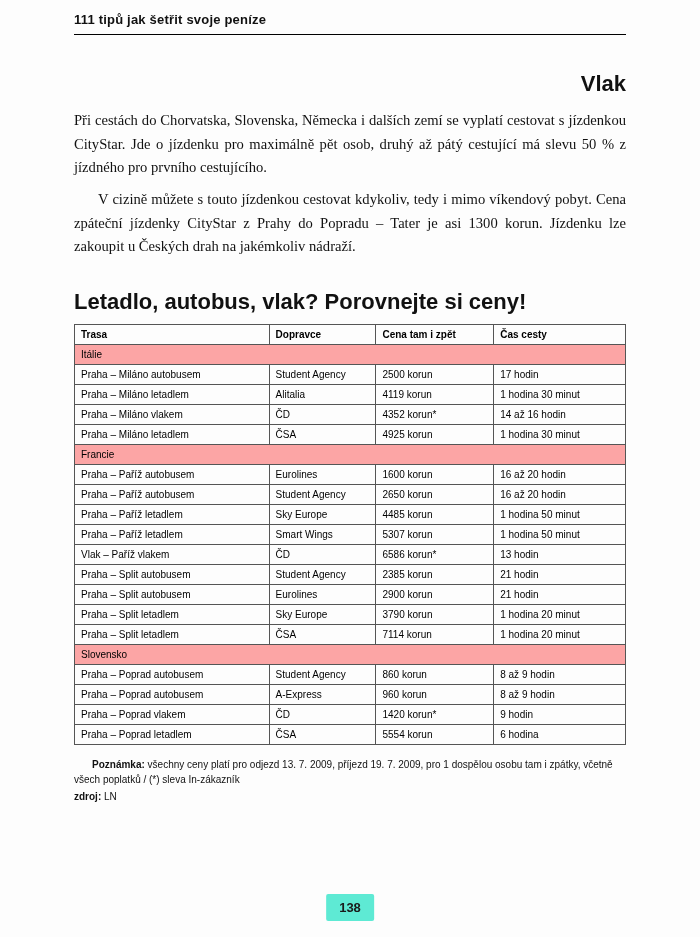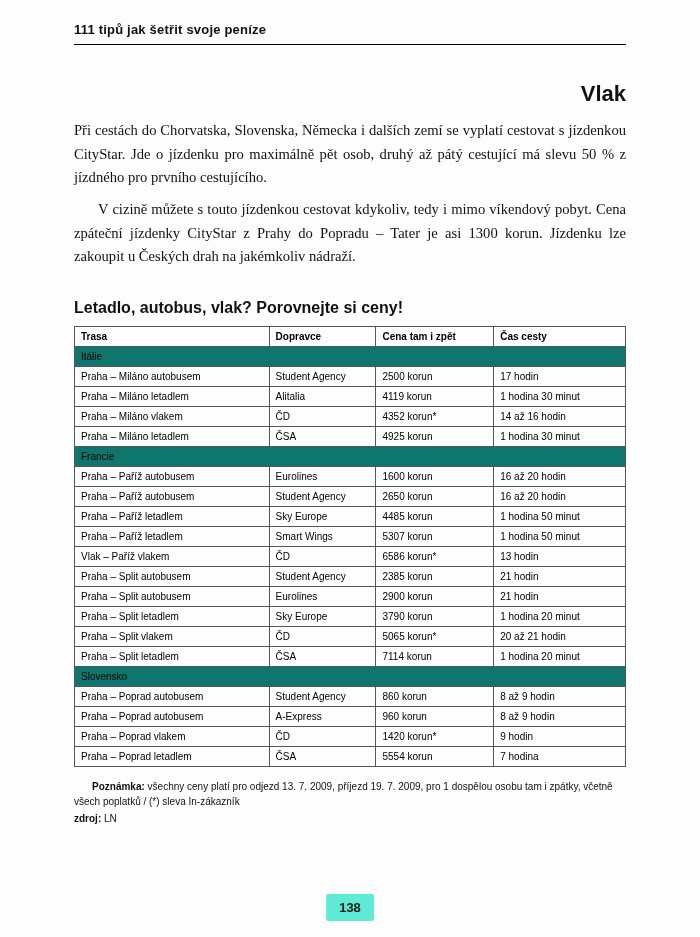--- a/index.html
+++ b/index.html
@@ -4,46 +4,46 @@
 <style>
   html,body{margin:0;padding:0;background:#f5f5f5;}
   .page{
     width:700px;height:937px;background:#fdfdfd;position:relative;
     font-family:"Liberation Serif",serif;color:#111;margin:0 auto;
     box-sizing:border-box;
   }
   .content{padding:0 74px;}
   .running-header{
     font-family:"Liberation Sans",sans-serif;font-weight:bold;font-size:13px;
-    padding-top:22px;letter-spacing:.2px;
+    padding-top:12px;letter-spacing:.2px;
   }
   .header-rule{border:0;border-top:1.6px solid #000;margin:7px 0 0 0;}
   h1.vlak{
     font-family:"Liberation Sans",sans-serif;font-weight:bold;font-size:22px;
     margin:36px 0 12px 0;
     text-align:right;
   }
   p.body{
     font-size:14.6px;line-height:1.62;text-align:justify;margin:0 0 2px 0;
   }
   p.body.indent{text-indent:24px;margin-top:8px;}
   h2.compare{
-    font-family:"Liberation Sans",sans-serif;font-weight:bold;font-size:16px;
+    font-family:"Liberation Sans",sans-serif;font-weight:bold;font-size:22px;
     margin:30px 0 9px 0;
   }
   table.prices{
     width:100%;border-collapse:collapse;
     font-family:"Liberation Sans",sans-serif;font-size:10px;color:#000;
   }
   table.prices th,table.prices td{
     border:1px solid #555;padding:4px 5px 4px 6px;text-align:left;
     vertical-align:middle;font-weight:normal;
   }
   table.prices th{font-weight:bold;}
-  table.prices tr.group-row td{background:#0f766e;}
+  table.prices tr.group-row td{background:#fca5a5;}
   col.c1{width:195px;}col.c2{width:107px;}col.c3{width:118px;}col.c4{width:132px;}
   .note{
     font-family:"Liberation Sans",sans-serif;font-size:10px;margin-top:12px;
     line-height:1.5;
   }
   .note b{font-weight:bold;padding-left:18px;}
   .source{
     font-family:"Liberation Sans",sans-serif;font-size:10px;margin-top:4px;
   }
   .page-number{
@@ -156,26 +156,20 @@
             <td>2900 korun</td>
             <td>21 hodin</td>
           </tr>
           <tr>
             <td>Praha – Split letadlem</td>
             <td>Sky Europe</td>
             <td>3790 korun</td>
             <td>1 hodina 20 minut</td>
           </tr>
           <tr>
-            <td>Praha – Split vlakem</td>
-            <td>ČD</td>
-            <td>5065 korun*</td>
-            <td>20 až 21 hodin</td>
-          </tr>
-          <tr>
             <td>Praha – Split letadlem</td>
             <td>ČSA</td>
             <td>7114 korun</td>
             <td>1 hodina 20 minut</td>
           </tr>
           <tr class="group-row">
             <td colspan="4">Slovensko</td>
           </tr>
           <tr>
             <td>Praha – Poprad autobusem</td>
@@ -192,21 +186,21 @@
           <tr>
             <td>Praha – Poprad vlakem</td>
             <td>ČD</td>
             <td>1420 korun*</td>
             <td>9 hodin</td>
           </tr>
           <tr>
             <td>Praha – Poprad letadlem</td>
             <td>ČSA</td>
             <td>5554 korun</td>
-            <td>7 hodina</td>
+            <td>6 hodina</td>
           </tr>
         </tbody>
     </table>
 
     <div class="note">
       <b>Poznámka:</b>
       <span>všechny ceny platí pro odjezd 13. 7. 2009, příjezd 19. 7. 2009, pro 1 dospělou osobu tam i zpátky, včetně všech poplatků / (*) sleva In-zákazník</span>
     </div>
     <div class="source">
       <b>zdroj:</b>

